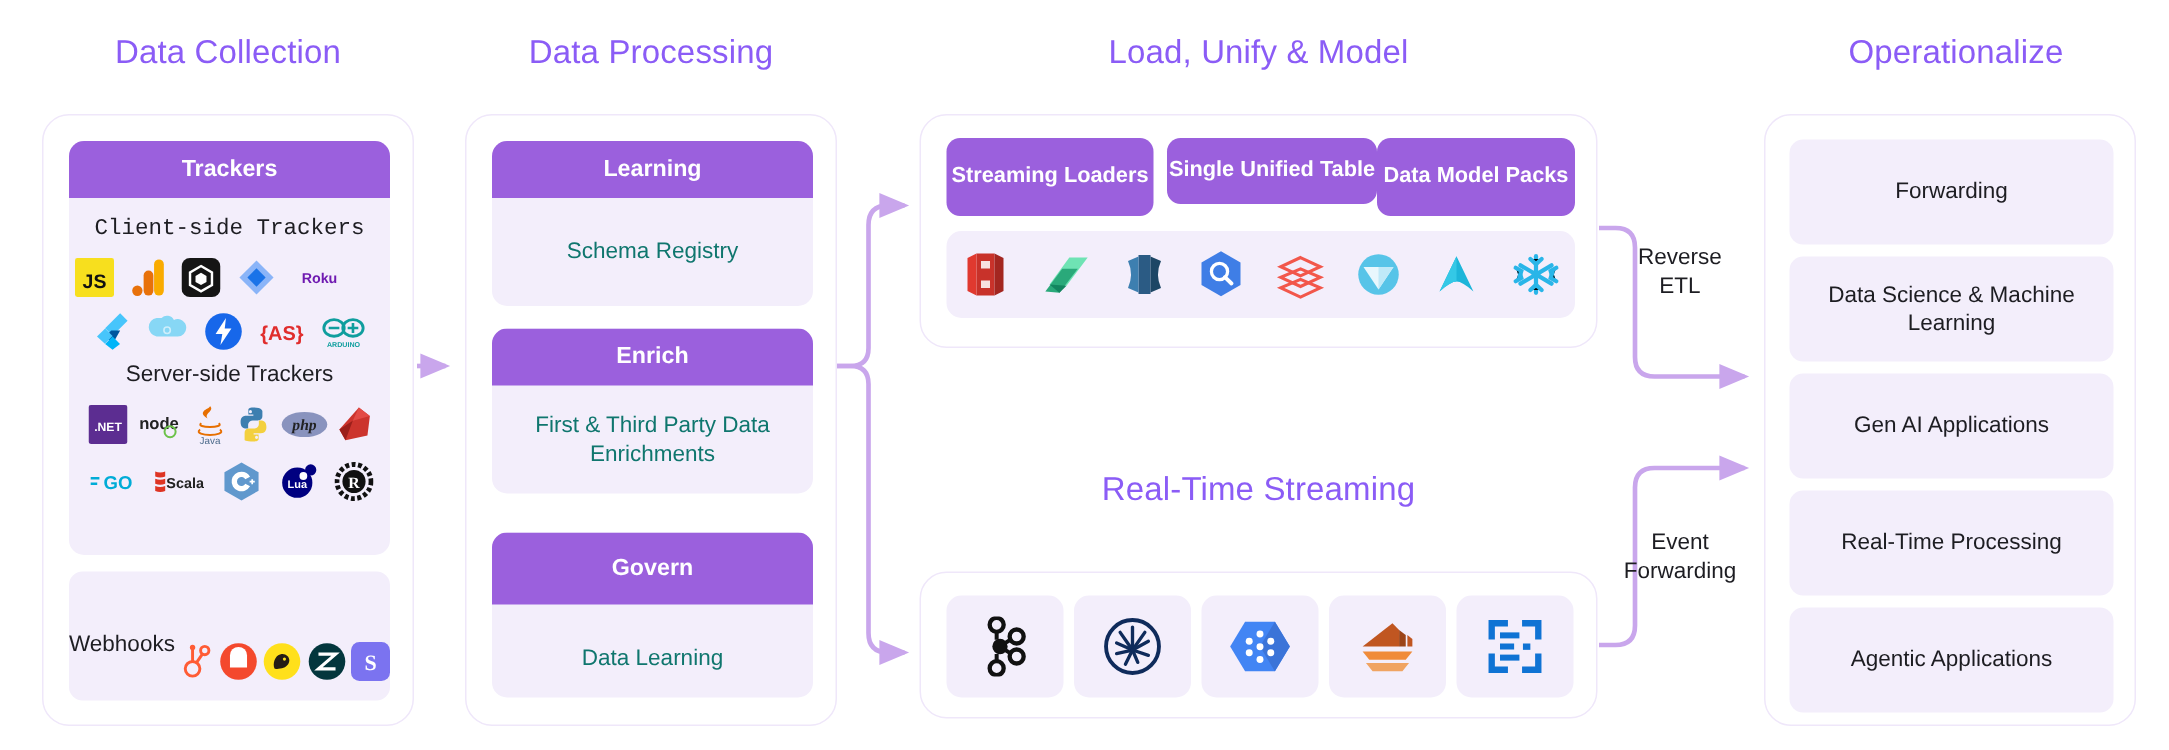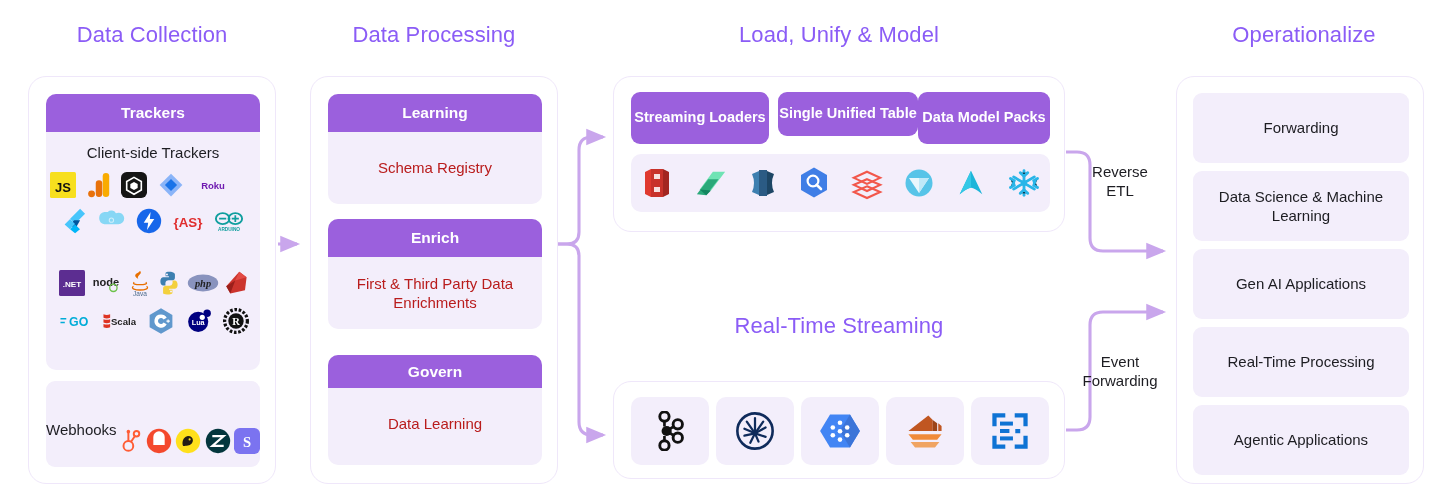--- a/index.html
+++ b/index.html
@@ -45,21 +45,21 @@
   .hdr-card { border-radius: 10px; overflow: hidden; background: #f3eefb; }
   .hdr-bar {
     background: #9b60dd;
     color: #ffffff;
     font-weight: bold;
     font-size: 15.5px;
     text-align: center;
     display: flex; align-items: center; justify-content: center;
   }
   .hdr-body {
-    color: #b91c1c;
+    color: #0f766e;
     font-size: 15px;
     line-height: 1.3;
     text-align: center;
     display: flex; align-items: center; justify-content: center;
     padding: 4px 8px;
   }
   .sub-label {
     position: absolute;
     text-align: center;
     font-size: 15px;
@@ -138,21 +138,21 @@
   <div class="edge-label" style="left:1074px; top:163px; width:92px;">
     <div>Reverse</div>
     <div>ETL</div>
   </div>
 
   <div class="panel" style="left:28px; top:76px; width:248px; height:408px;">
 
     <div class="hdr-card" style="position:absolute; left:17px; top:17px; width:214px; height:276px;">
       <div class="hdr-bar" style="height:38px;">Trackers</div>
 
-      <div class="sub-label" style="left:0; top:50px; width:214px;">Client-side Trackers</div>
+      <div class="sub-label" style="left:0; top:50px; width:214px;font-family:Liberation Mono, monospace;">Client-side Trackers</div>
 
       <div class="logo-row" style="left:4px; top:76px; width:182px; height:30px;">
         <svg class="ico" width="26" height="26" viewBox="0 0 32 32">
           <rect width="32" height="32" rx="2" fill="#f7df1e"></rect>
           <text x="16" y="25" font-family="Liberation Sans, sans-serif" font-size="16" font-weight="bold" fill="#111" text-anchor="middle">JS</text>
         </svg>
         <svg class="ico" width="24" height="26" viewBox="0 0 24 28">
           <rect x="16" y="1" width="7" height="26" rx="3.5" fill="#f9ab00"></rect>
           <rect x="8.5" y="9" width="7" height="18" rx="3.5" fill="#e8710a"></rect>
           <circle cx="4" cy="23.5" r="3.7" fill="#e8710a"></circle>
@@ -190,20 +190,21 @@
           <text x="18" y="21" font-family="Liberation Sans, sans-serif" font-size="16" font-weight="bold" fill="#e02d2d" text-anchor="middle">{AS}</text>
         </svg>
         <svg class="ico" width="30" height="26" viewBox="0 0 38 30">
           <ellipse cx="11" cy="12" rx="8.6" ry="7" fill="none" stroke="#0f9e9e" stroke-width="2.4"></ellipse>
           <ellipse cx="27" cy="12" rx="8.6" ry="7" fill="none" stroke="#0f9e9e" stroke-width="2.4"></ellipse>
           <path d="M6.5 12h9M22.5 12h9M27 7.8v8.4" stroke="#0f9e9e" stroke-width="2.2"></path>
           <text x="19" y="28" font-family="Liberation Sans, sans-serif" font-size="6" font-weight="bold" fill="#0f9e9e" text-anchor="middle">ARDUINO</text>
         </svg>
       </div>
 
+      <div class="sub-label" style="left:0; top:147px; width:214px;">Server-side Trackers</div>
 
       <div class="logo-row" style="left:13px; top:174px; width:190px; height:30px;">
         <svg class="ico" width="26" height="26" viewBox="0 0 32 32">
           <rect width="32" height="32" rx="2" fill="#5c2d91"></rect>
           <text x="16" y="21" font-family="Liberation Sans, sans-serif" font-size="10" font-weight="bold" fill="#fff" text-anchor="middle">.NET</text>
         </svg>
         <svg class="ico" width="34" height="22" viewBox="0 0 46 28">
           <text x="23" y="18" font-family="Liberation Sans, sans-serif" font-size="15" font-weight="bold" fill="#222" text-anchor="middle">node</text>
           <circle cx="33" cy="20.5" r="5" fill="none" stroke="#6cc24a" stroke-width="1.8"></circle>
         </svg>
@@ -295,21 +296,21 @@
       <div class="hdr-bar" style="height:38px;">Learning</div>
       <div class="hdr-body" style="height:72px;">Schema Registry</div>
     </div>
 
     <div class="hdr-card" style="position:absolute; left:17px; top:142px; width:214px; height:110px;">
       <div class="hdr-bar" style="height:38px;">Enrich</div>
       <div class="hdr-body" style="height:72px;">First &amp; Third Party Data Enrichments</div>
     </div>
 
     <div class="hdr-card" style="position:absolute; left:17px; top:278px; width:214px; height:110px;">
-      <div class="hdr-bar" style="height:33px;">Govern</div>
+      <div class="hdr-bar" style="height:48px;">Govern</div>
       <div class="hdr-body" style="height:72px;">Data Learning</div>
     </div>
   </div>
 
   <div class="panel" style="left:613px; top:76px; width:452px; height:156px;">
     <div class="chip" style="left:17px; top:15px; width:138px; height:52px;">Streaming Loaders</div>
     <div class="chip" style="left:155px; top:15px; width:140px; height:44px; margin-left:9px;">Single Unified Table</div>
     <div class="chip" style="left:304px; top:15px; width:132px; height:52px;">Data Model Packs</div>
 
     <div class="icon-strip" style="left:17px; top:77px; width:419px; height:58px;">

